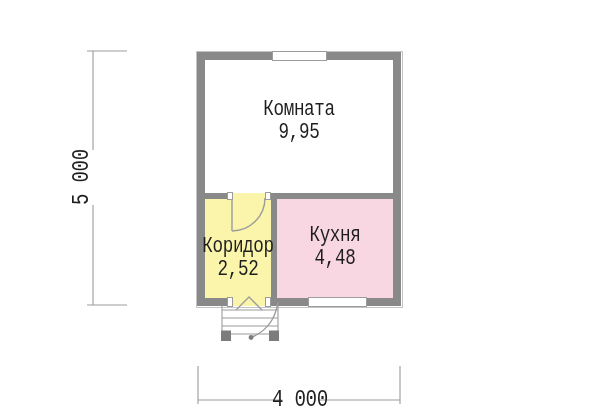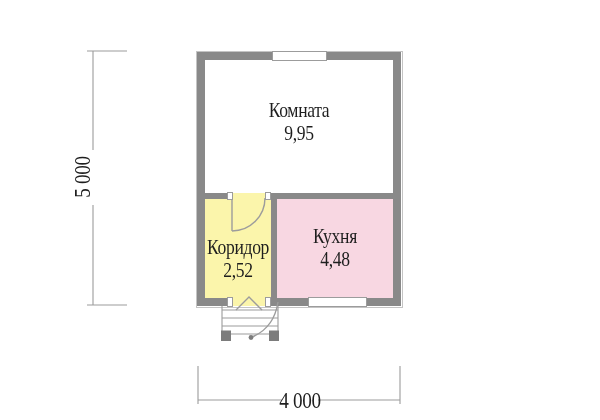--- a/index.html
+++ b/index.html
@@ -1,18 +1,18 @@
 <!DOCTYPE html>
 <html style="--wall: #898989; --line: #9c9c9c; --post: #7c7c7c; --text: #1e1e1e; --window: #ffffff; --bg: #ffffff;"><head>
 <meta charset="utf-8">
 <style>
   html,body{margin:0;padding:0;background:#fff;}
   .canvas{
     position:relative;width:600px;height:420px;background:var(--bg,#ffffff);
-    font-family:Liberation Serif, serif;overflow:hidden;
+    font-family:Liberation Mono, monospace;overflow:hidden;
   }
   .abs{position:absolute;box-sizing:border-box;}
   .wall{background:var(--wall,#898989);}
   .outline{border:1px solid #c4c4c4;background:transparent;}
   .window{background:var(--window,#ffffff);border:1px solid var(--line,#9c9c9c);}
   .jamb{background:var(--window,#ffffff);border:1px solid var(--line,#9c9c9c);}
   .overlay{position:absolute;left:0;top:0;}
   .ln{stroke:var(--line,#9c9c9c);fill:none;stroke-width:1.4;}
   .thin{stroke:var(--line,#9c9c9c);fill:none;stroke-width:1.1;}
   .post{fill:var(--post,#7c7c7c);stroke:none;}

